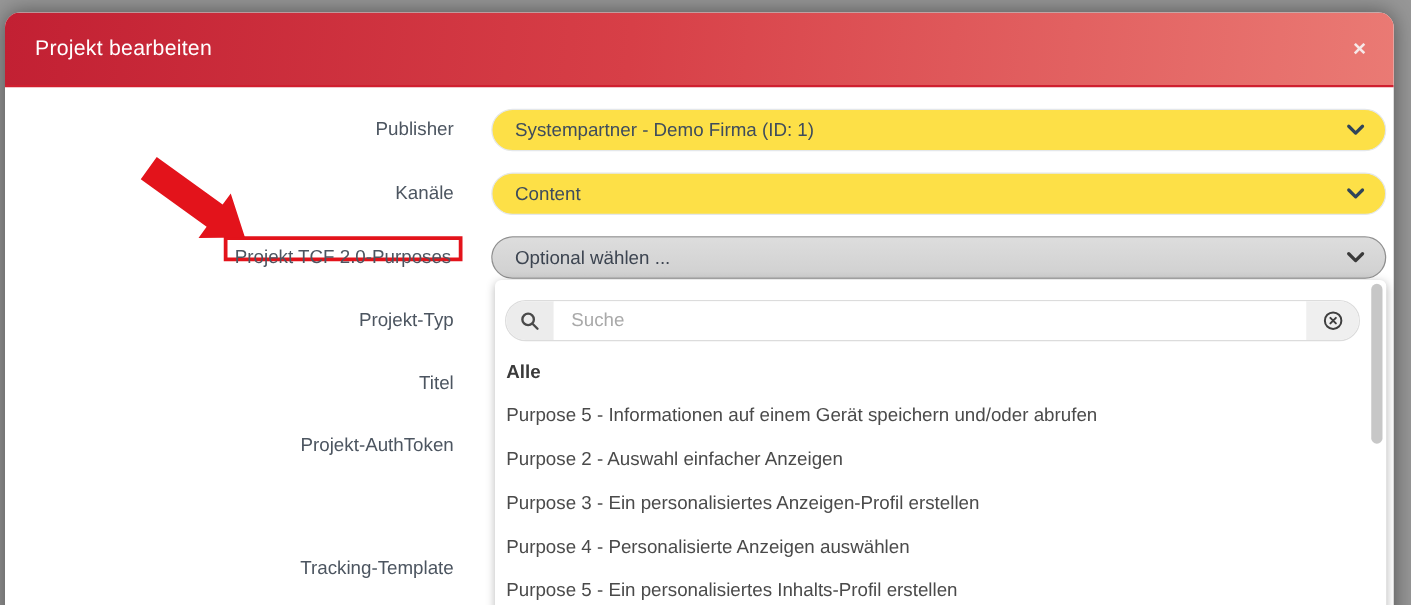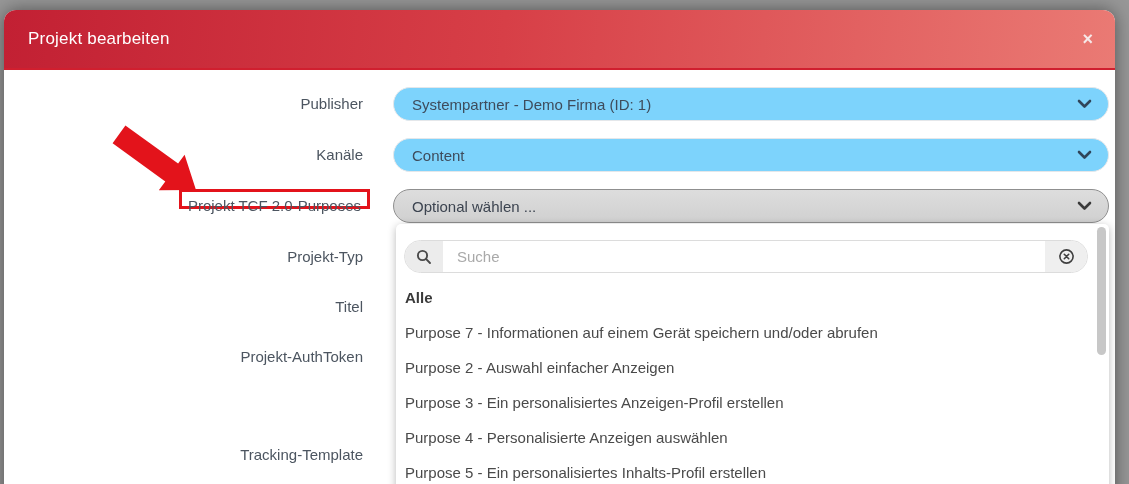--- a/index.html
+++ b/index.html
@@ -32,21 +32,21 @@
   .flabel {
     position:absolute; left:36px; width:323px; height:34px; line-height:34px;
     text-align:right; font-size:15px; color:#4c5560;
   }
   .flabel-inner-box {
     display:inline-block; line-height:28px; height:20px; padding:0 6px;
     border:3px solid #e3131b; margin-right:-7px; color:#4c5560;
   }
   .pill {
     position:absolute; left:389px; width:716px; height:34px;
-    background:#7dd3fc; border:1px solid #e4e7ea; border-radius:17px;
+    background:#fde047; border:1px solid #e4e7ea; border-radius:17px;
     display:flex; align-items:center; padding:0 40px 0 18px; cursor:pointer;
   }
   .pill .select-text { font-size:15px; color:#3e4c5c; white-space:nowrap; overflow:hidden; }
   .pill .chev { position:absolute; right:16px; top:50%; transform:translateY(-50%); line-height:0; }
   .pill.open {
     background:linear-gradient(#dddddd,#d0d0d0); border:1px solid #8f8f8f;
   }
   .pill.open .select-text { color:#3c4450; }
   .dropdown-panel {
     position:absolute; left:392px; top:214px; width:713px; height:300px;
@@ -144,21 +144,21 @@
       <div class="search-cap-right">
         <svg width="17" height="17" viewBox="0 0 17 17">
             <circle cx="8.5" cy="8.5" r="6.6" fill="none" stroke="#3f3f3f" stroke-width="1.6"></circle>
             <path d="M6.3 6.3 L10.7 10.7 M10.7 6.3 L6.3 10.7" stroke="#3f3f3f" stroke-width="1.6" stroke-linecap="round"></path>
           </svg>
       </div>
     </div>
 
     <div class="options">
       <div class="option bold">Alle</div>
-      <div class="option">Purpose 7 - Informationen auf einem Gerät speichern und/oder abrufen</div>
+      <div class="option">Purpose 5 - Informationen auf einem Gerät speichern und/oder abrufen</div>
       <div class="option">Purpose 2 - Auswahl einfacher Anzeigen</div>
       <div class="option">Purpose 3 - Ein personalisiertes Anzeigen-Profil erstellen</div>
       <div class="option">Purpose 4 - Personalisierte Anzeigen auswählen</div>
       <div class="option">Purpose 5 - Ein personalisiertes Inhalts-Profil erstellen</div>
     </div>
 
     <div class="scrollbar-track">
       <div class="scrollbar-thumb"></div>
     </div>
   </div>

